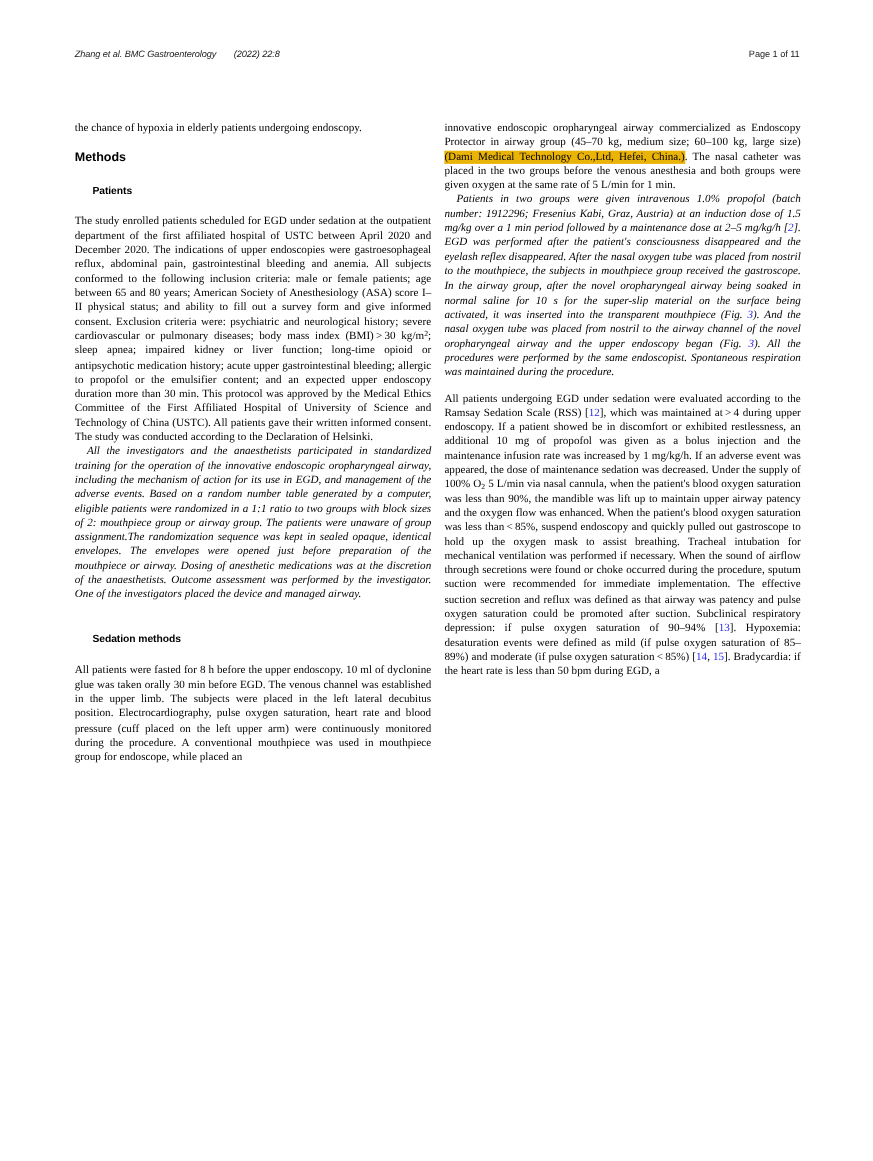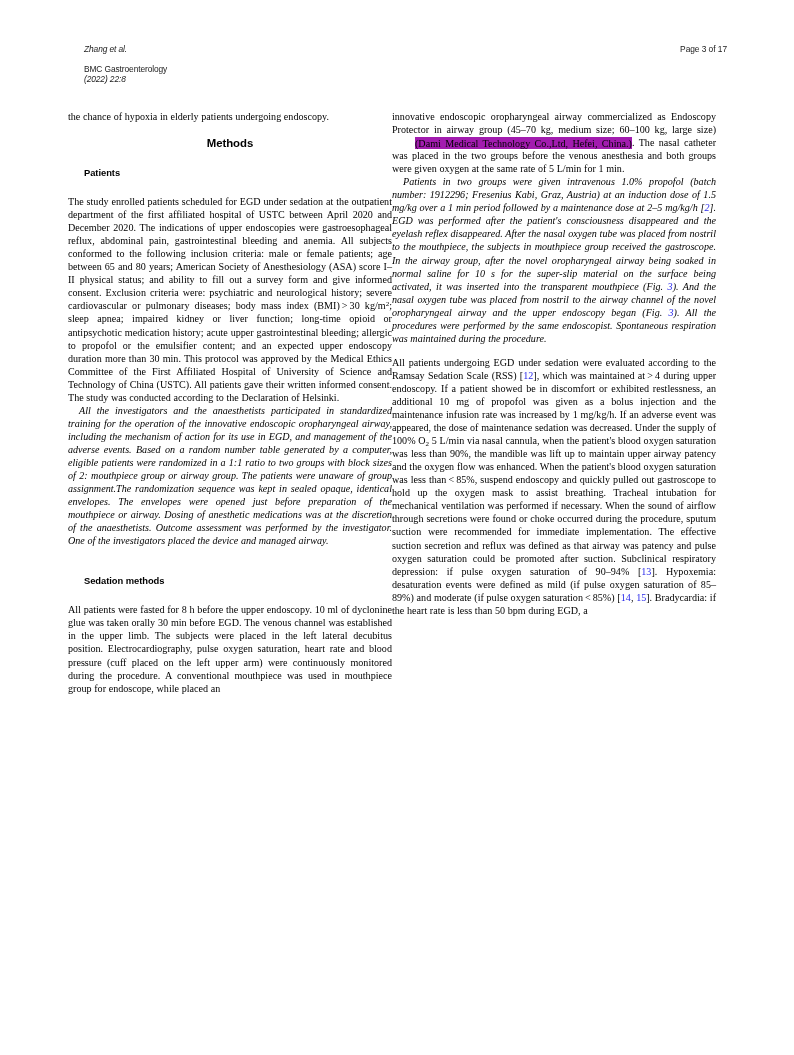--- a/index.html
+++ b/index.html
@@ -28,46 +28,47 @@
     align-items: baseline;
     justify-content: space-between;
     font-family: "Liberation Sans", "DejaVu Sans", sans-serif;
     font-size: 8.4px;
     color: #1a1a1a;
   }
   .running-head-left {
     display: flex;
     align-items: baseline;
     white-space: nowrap;
-    flex-direction: column;
   }
   .rh-authors {
     font-style: italic;
     letter-spacing: -0.1px;
   }
   .rh-journal {
+    font-style: italic;
     letter-spacing: -0.1px;
   }
   .rh-cite {
     font-style: italic;
     margin-left: 16px;
     letter-spacing: -0.1px;
   }
   .rh-page {
     font-style: normal;
     letter-spacing: -0.05px;
   }
 
   
   .columns {
     position: absolute;
     left: 68px;
     top: 110px;
     width: 660px;
     display: flex;
+    gap: 12px;
   }
   .col {
     width: 324px;
     flex: 0 0 324px;
   }
 
   p.body {
     margin: 0;
     font-size: 10.1px;
     line-height: 13.05px;
@@ -84,42 +85,40 @@
   }
 
   h2.sec {
     margin: 0;
     padding: 0;
     font-family: "Liberation Sans", "DejaVu Sans", sans-serif;
     font-size: 11.4px;
     font-weight: bold;
     line-height: 14px;
     letter-spacing: -0.05px;
-    text-align: center;
   }
   h3.subsec {
     margin: 16px;
     padding: 0;
     font-family: "Liberation Sans", "DejaVu Sans", sans-serif;
     font-size: 9.4px;
     font-weight: bold;
     line-height: 13px;
     letter-spacing: -0.05px;
   }
 
   .sp-before-sec { height: 13px; }
   .sp-before-sec-sm { height: 11px; }
 
   
   .hl {
-    background-color: #a21caf;
+    background-color: #eab308;
     box-decoration-break: clone;
     -webkit-box-decoration-break: clone;
     padding: 0.5px 0;
-    margin-left: 23px;
   }
   .ref {
     color: #2a2aeb;
   }
   sub {
     font-size: 70%;
     line-height: 0;
     vertical-align: -0.22em;
   }
   sup {
@@ -133,21 +132,21 @@
 
 <div class="page">
 
   <div class="running-head">
     <div class="running-head-left">
       <span class="rh-authors">Zhang et al.</span>
       <span>&nbsp;</span>
       <span class="rh-journal">BMC Gastroenterology</span>
       <span class="rh-cite">(2022) 22:8</span>
     </div>
-    <div class="rh-page">Page 3 of 17</div>
+    <div class="rh-page">Page 1 of 11</div>
   </div>
 
   <div class="columns">
 
     <div class="col">
 
       <p class="body">the chance of hypoxia in elderly patients undergoing endoscopy.</p>
 
       <div class="sp-before-sec"></div>
 

